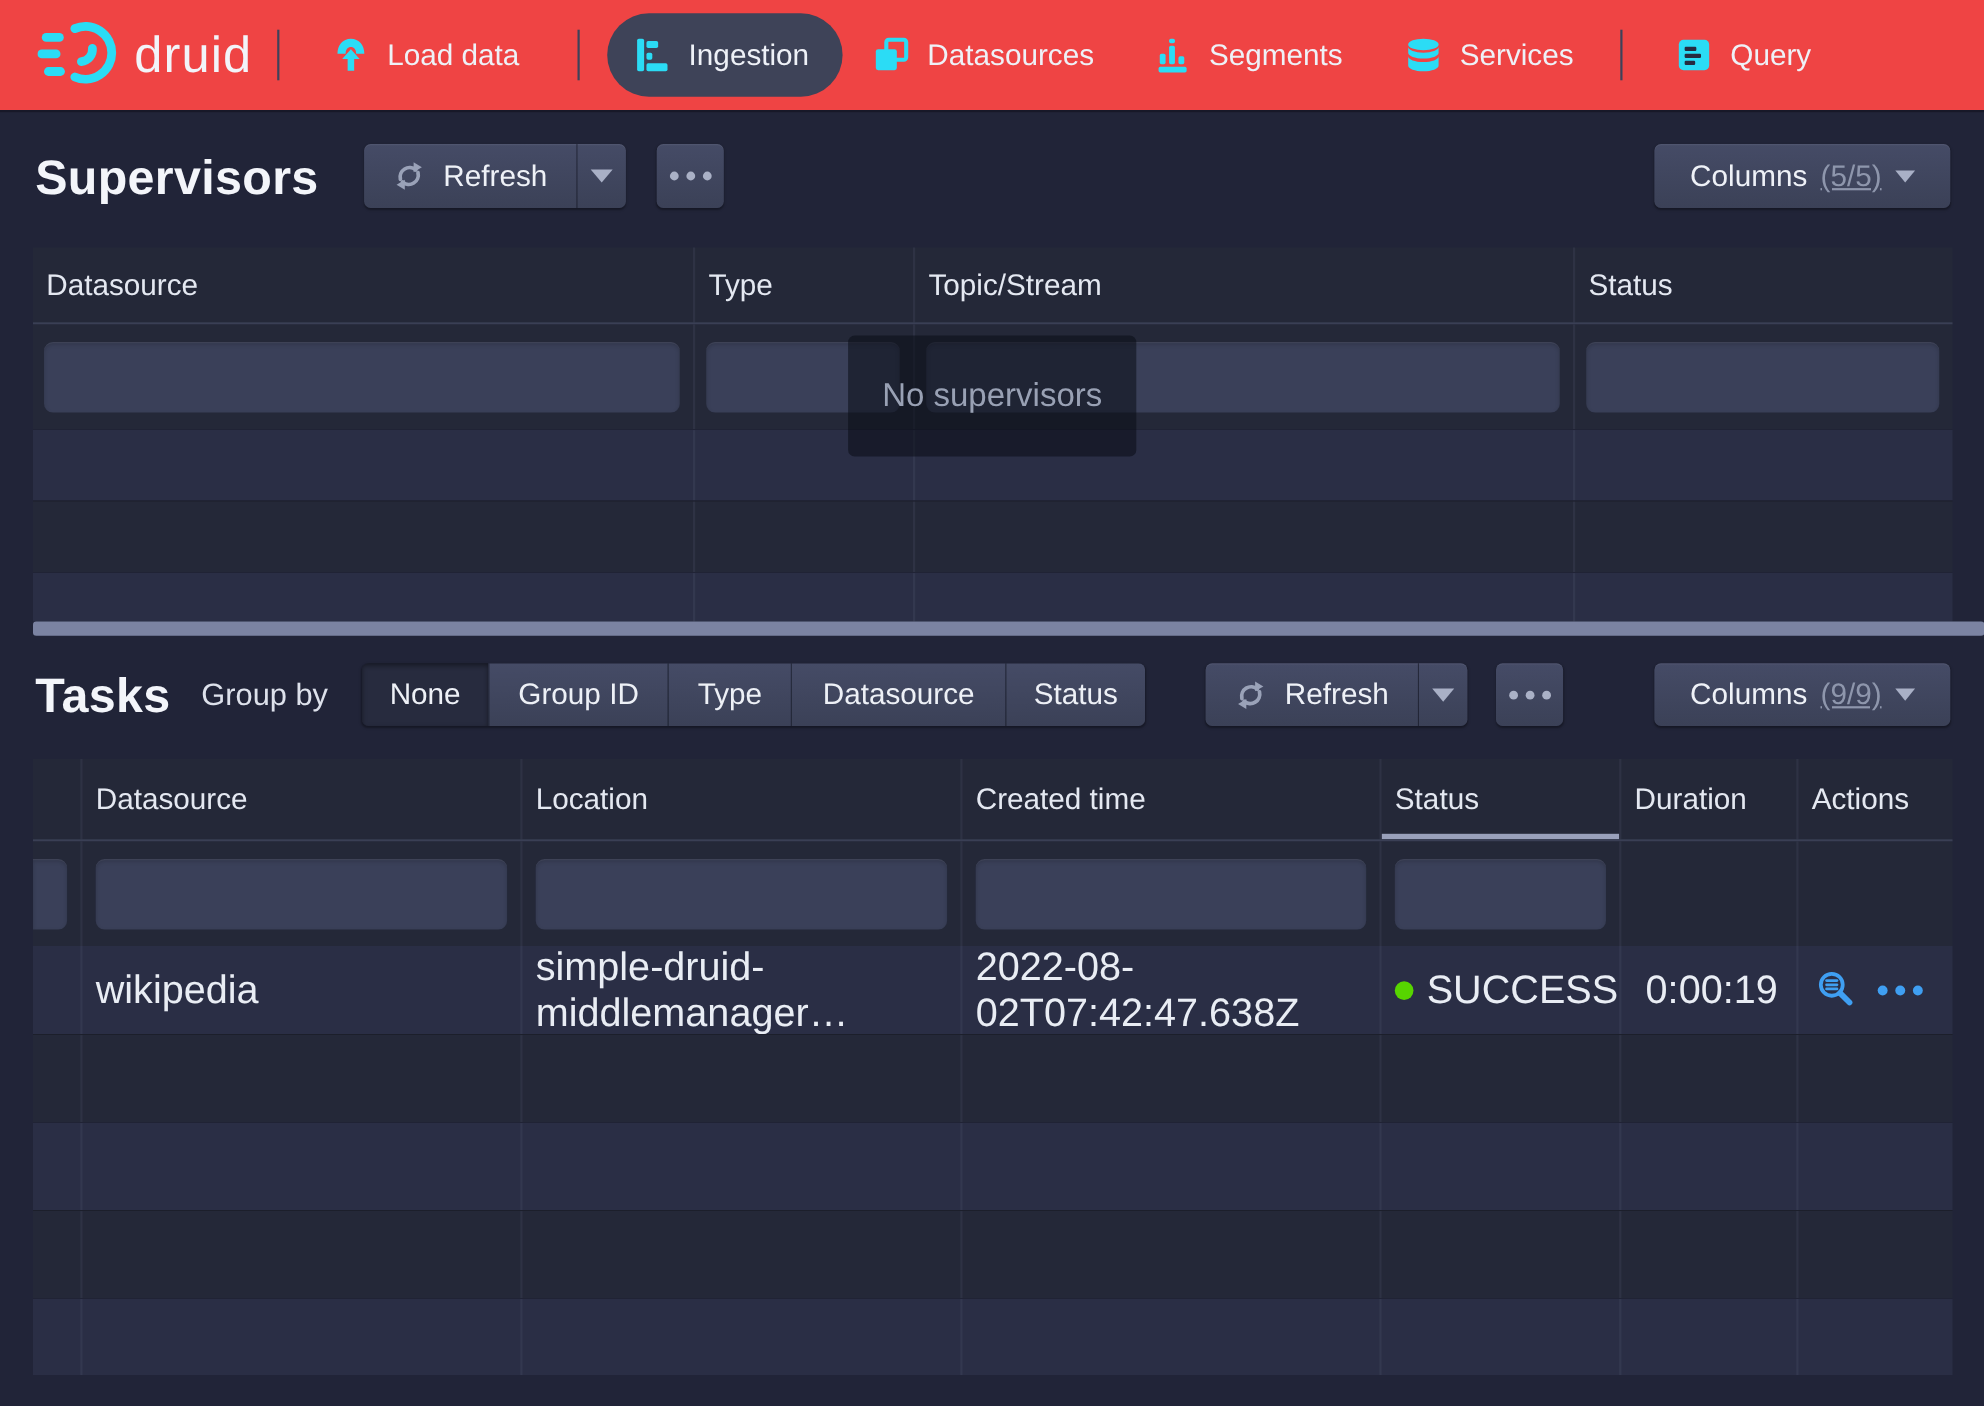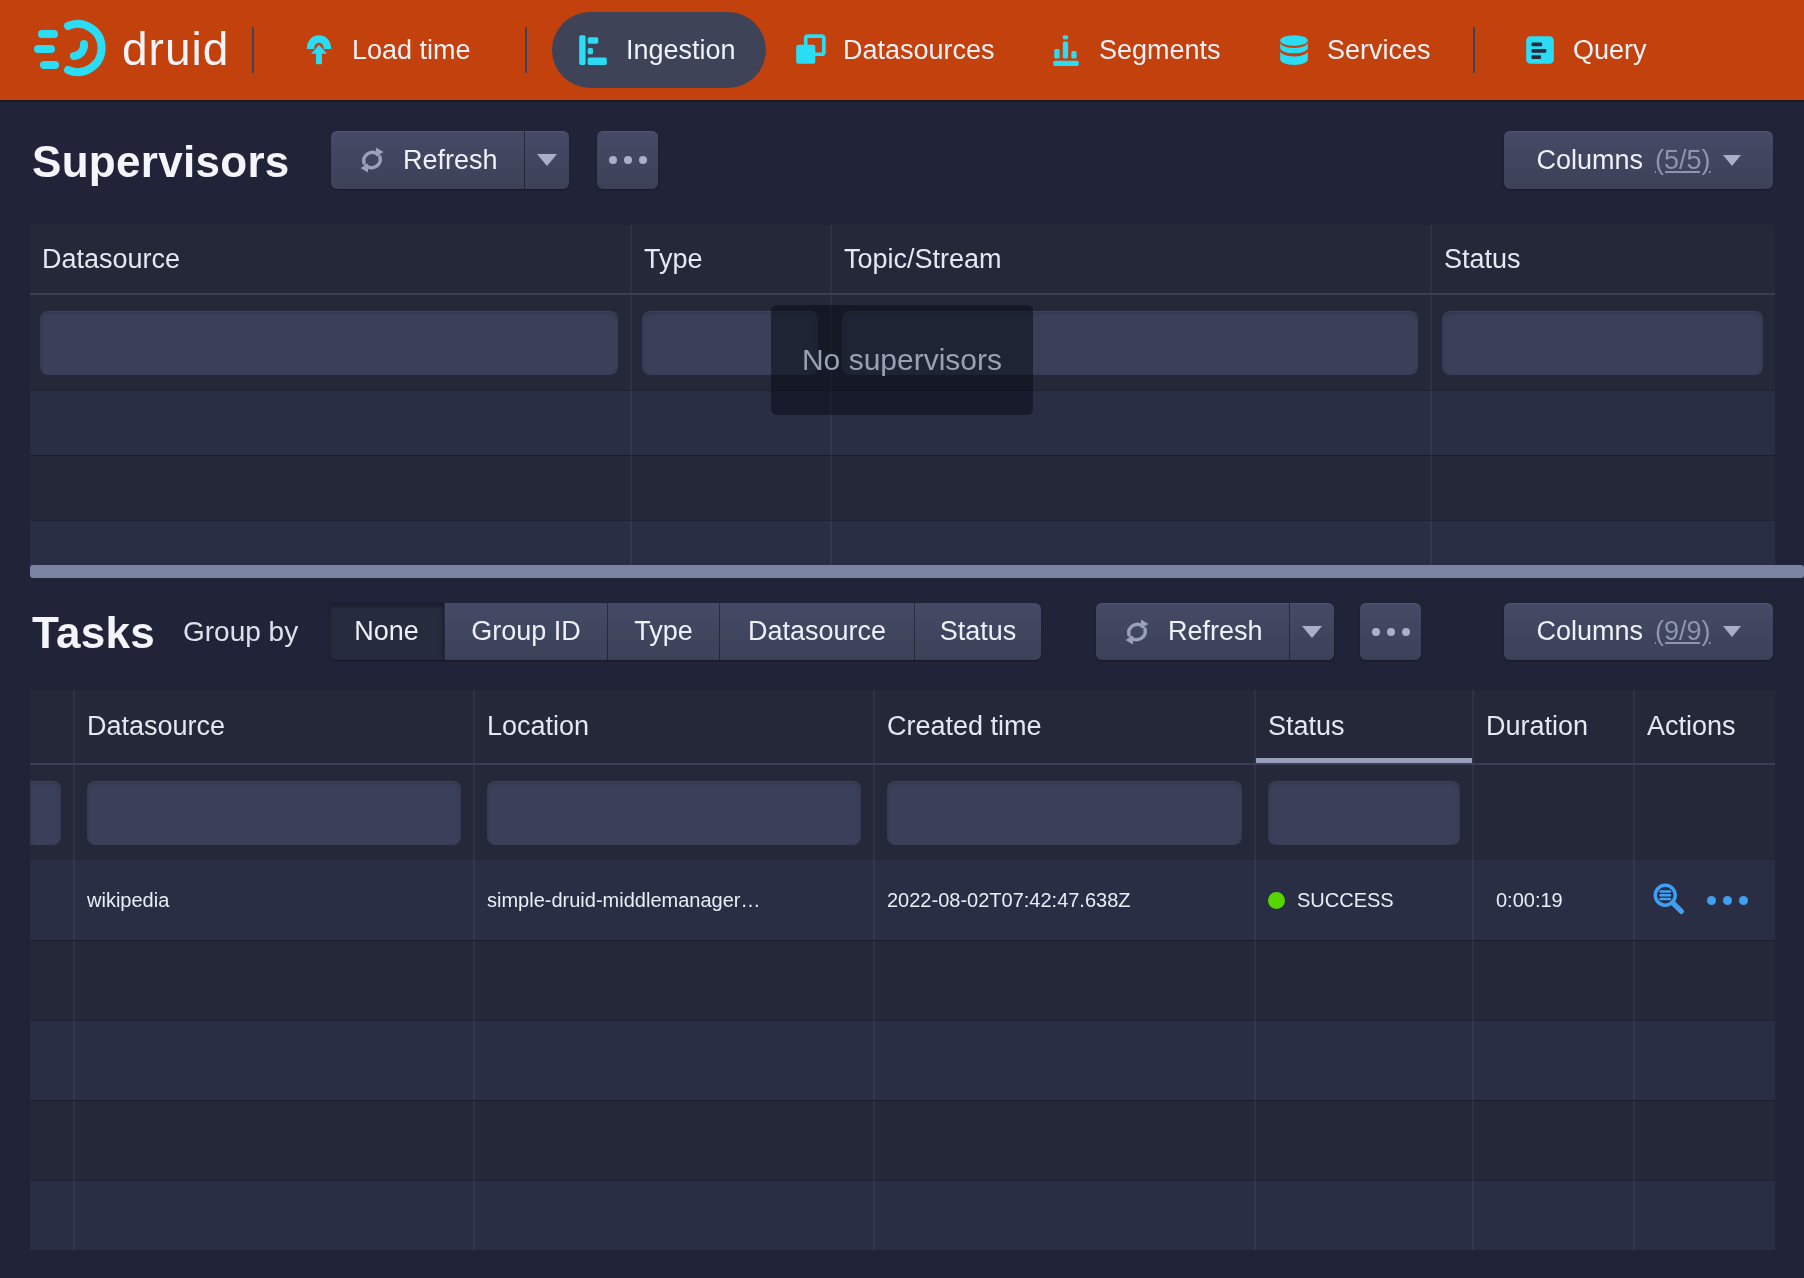--- a/index.html
+++ b/index.html
@@ -7,21 +7,21 @@
   body {
     position:relative;
     background:#212438;
     font-family:"Liberation Sans", sans-serif;
     color:#eef1f7;
     overflow:hidden;
   }
   
   .topnav {
     position:absolute; top:0; left:0; width:1804px; height:100px;
-    background:#c2410c;
+    background:#ef4444;
     box-shadow:0 2px 0 rgba(10,12,22,.45);
   }
   .brand-logo { position:absolute; left:34px; top:18px; }
   .brand-text {
     position:absolute; left:122px; top:22px;
     font-size:46px; font-weight:300; color:#f2f4f9; letter-spacing:1px;
   }
   .nav-sep { position:absolute; top:27px; width:2px; height:46px; background:#3d425a; }
   .nav-item {
     position:absolute; top:0; height:100px;
@@ -88,21 +88,21 @@
   .thead .tcell { font-size:27px; color:#e4e8f1; cursor:pointer; }
   .t-thead { height:75px; }
   .filter-row { height:95px; background:#242838; }
   .filter-box {
     position:absolute; top:16px; left:10px; right:12px; height:64px;
     background:#3a4059; border-radius:8px; cursor:text;
     box-shadow:inset 0 1px 0 rgba(255,255,255,.06), inset 0 2px 4px rgba(0,0,0,.18);
   }
   .row-light { background:#2a2e45; }
   .row-dark { background:#242838; }
-  .data-row { font-size:20px; color:#e9edf4; }
+  .data-row { font-size:36px; color:#e9edf4; }
   .empty-row { border-top:1px solid rgba(0,0,0,.22); }
   .sort-underline { position:absolute; left:0; right:0; bottom:0; height:5px; background:#99a0ba; }
   .overlay {
     position:absolute; left:741px; top:80px; width:262px; height:110px;
     background:rgba(9,13,22,.55); border-radius:6px;
     display:flex; align-items:center; justify-content:center;
     font-size:30px; color:#99a1b4;
   }
   .hscrollbar {
     position:absolute; left:30px; top:565px; width:1774px; height:13px;
@@ -133,21 +133,21 @@
   </svg>
   <div class="brand-text">druid</div>
 
   <div class="nav-sep" style="left:252px"></div>
 
   <div class="nav-item" style="left:302px">
     <svg class="nav-icon" viewBox="0 0 32 32">
       <path fill="#2bdcf5" d="M16 2 C9 2 4.5 7.5 4.5 15 L11.5 15 C11.5 11.2 13.4 9.2 16 9.2 C18.6 9.2 20.5 11.2 20.5 15 L27.5 15 C27.5 7.5 23 2 16 2 Z"></path>
       <path fill="#2bdcf5" d="M16 11 L23.5 19.5 L18.8 19.5 L18.8 29.5 L13.2 29.5 L13.2 19.5 L8.5 19.5 Z"></path>
     </svg>
-    <span>Load time</span>
+    <span>Load data</span>
   </div>
 
   <div class="nav-sep" style="left:525px"></div>
 
   <div class="nav-item pill" style="left:552px">
     <svg class="nav-icon" viewBox="0 0 32 32">
       <g fill="#2bdcf5">
         <rect x="3" y="2" width="6" height="28" rx="1.5"></rect>
         <rect x="11" y="4" width="10" height="6" rx="1.5"></rect>
         <rect x="11" y="14" width="5" height="6" rx="1.5"></rect>

